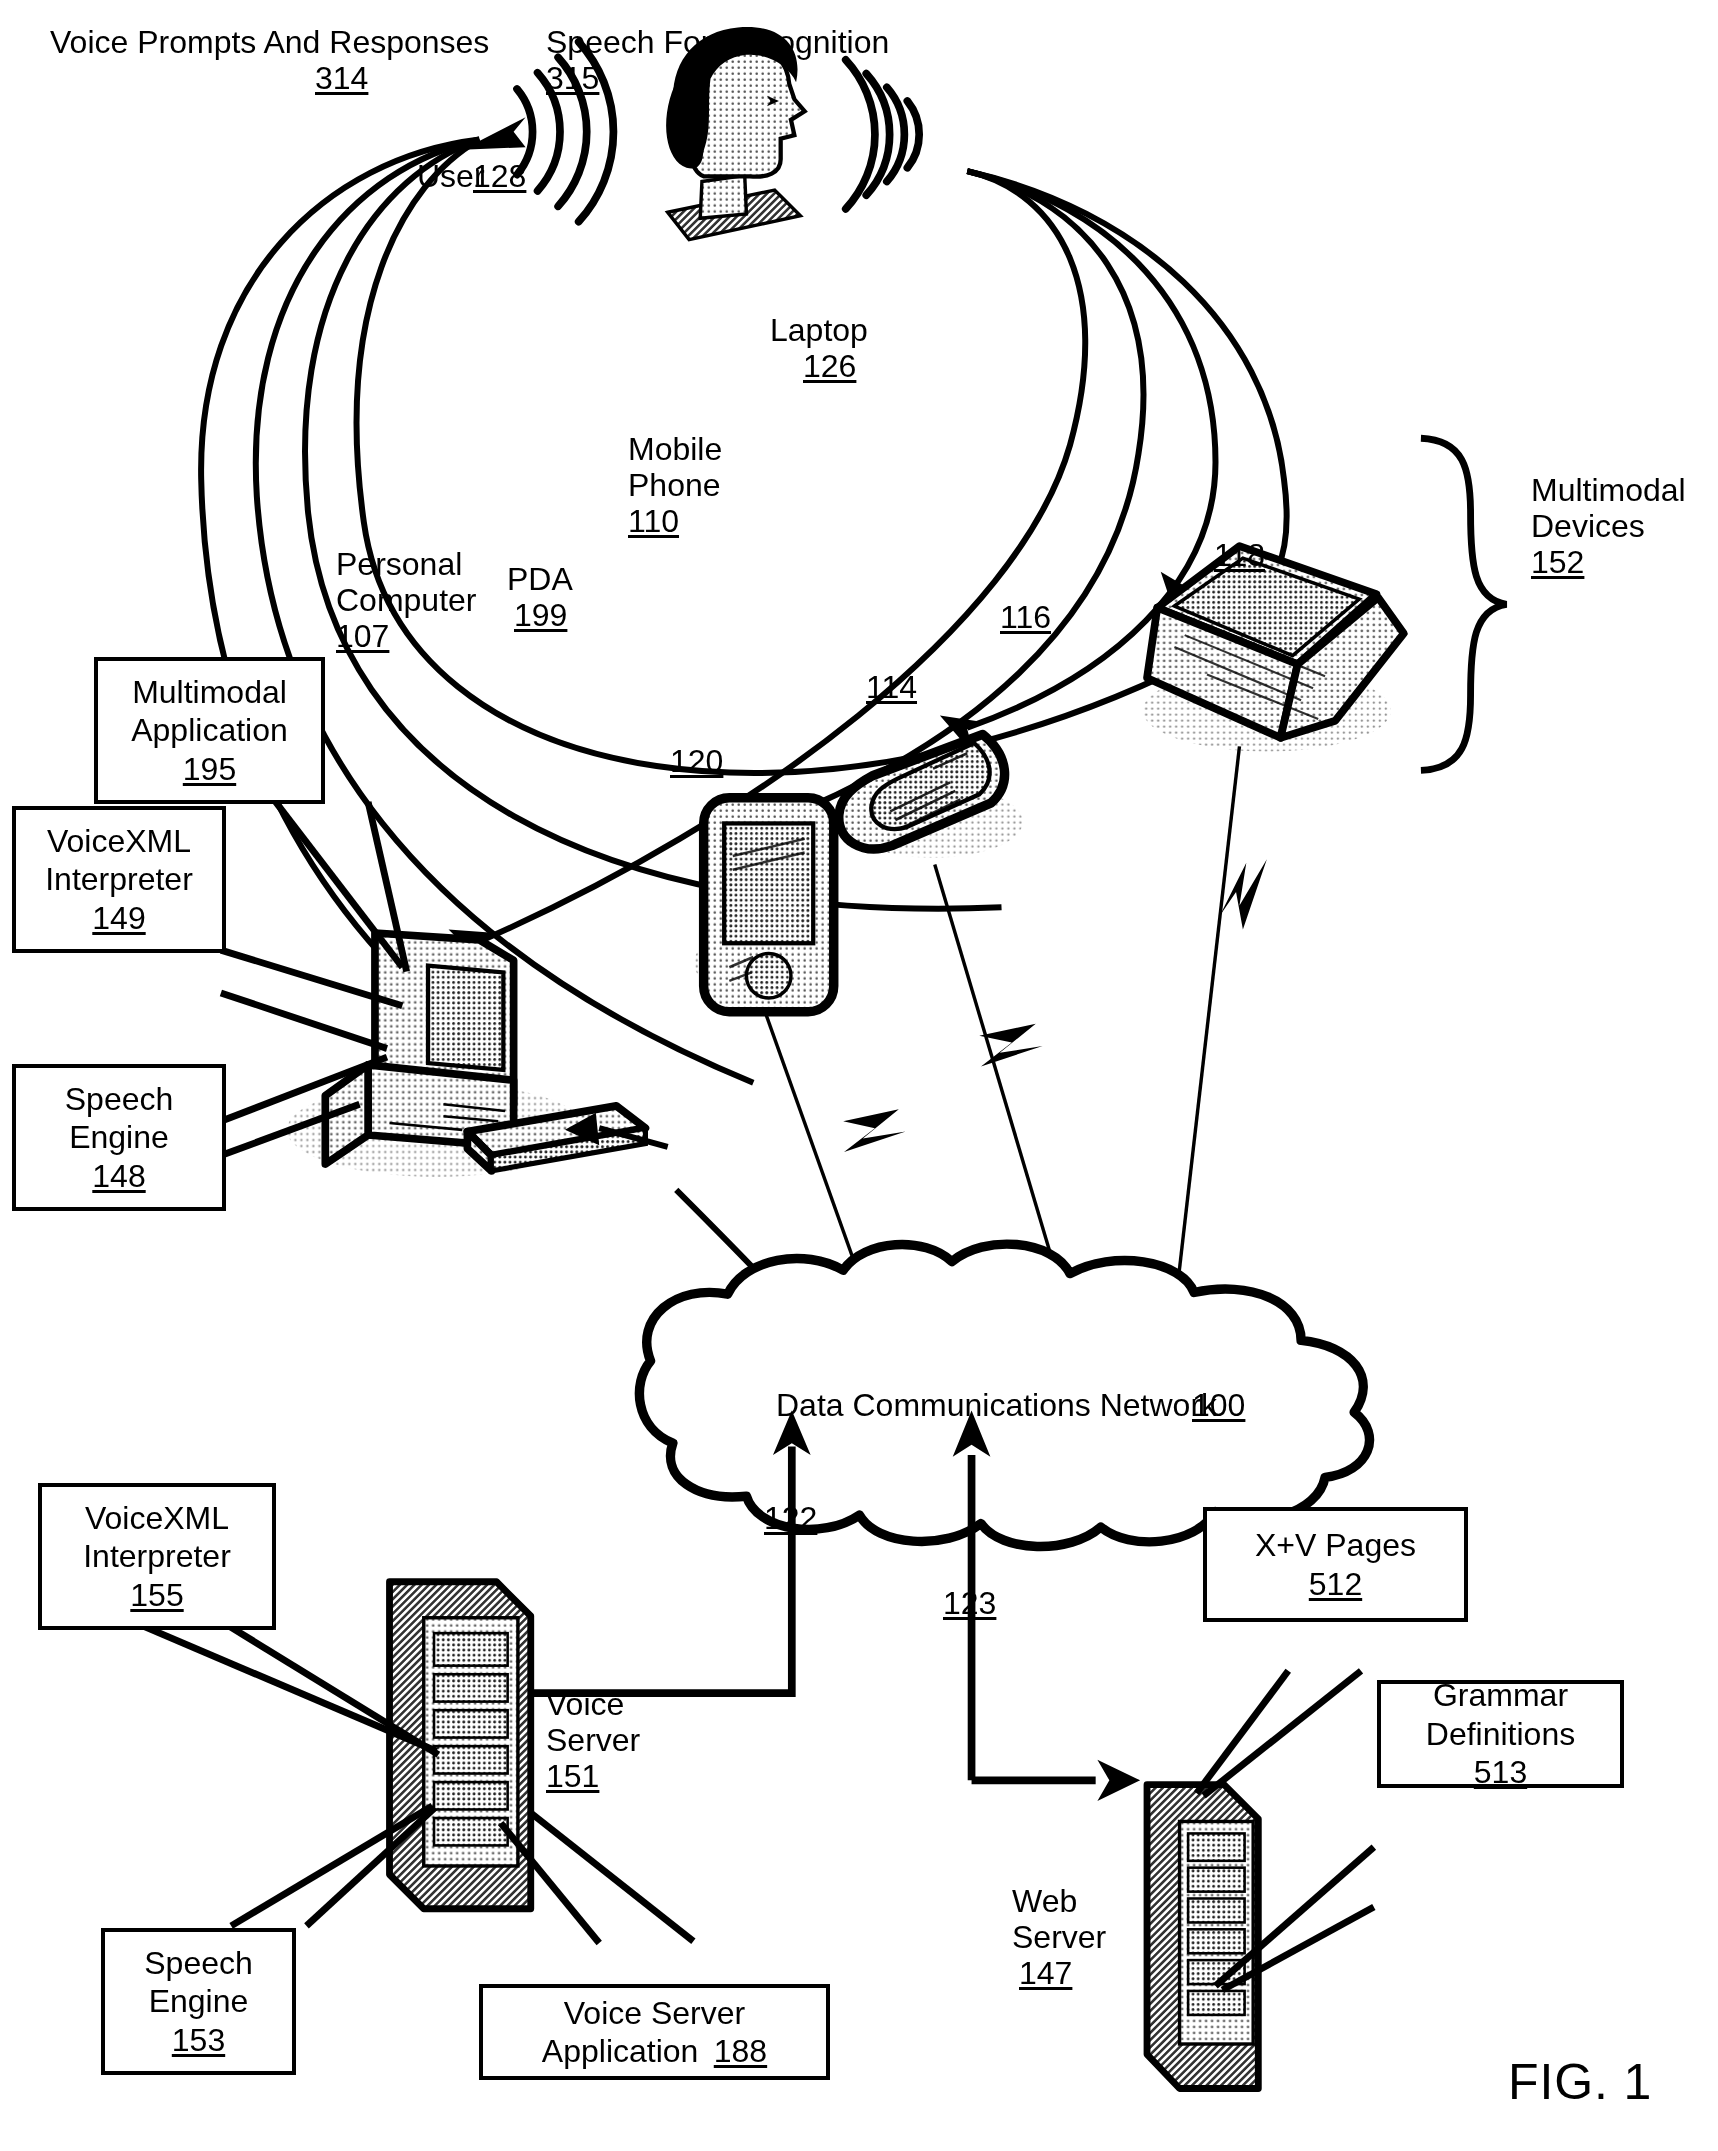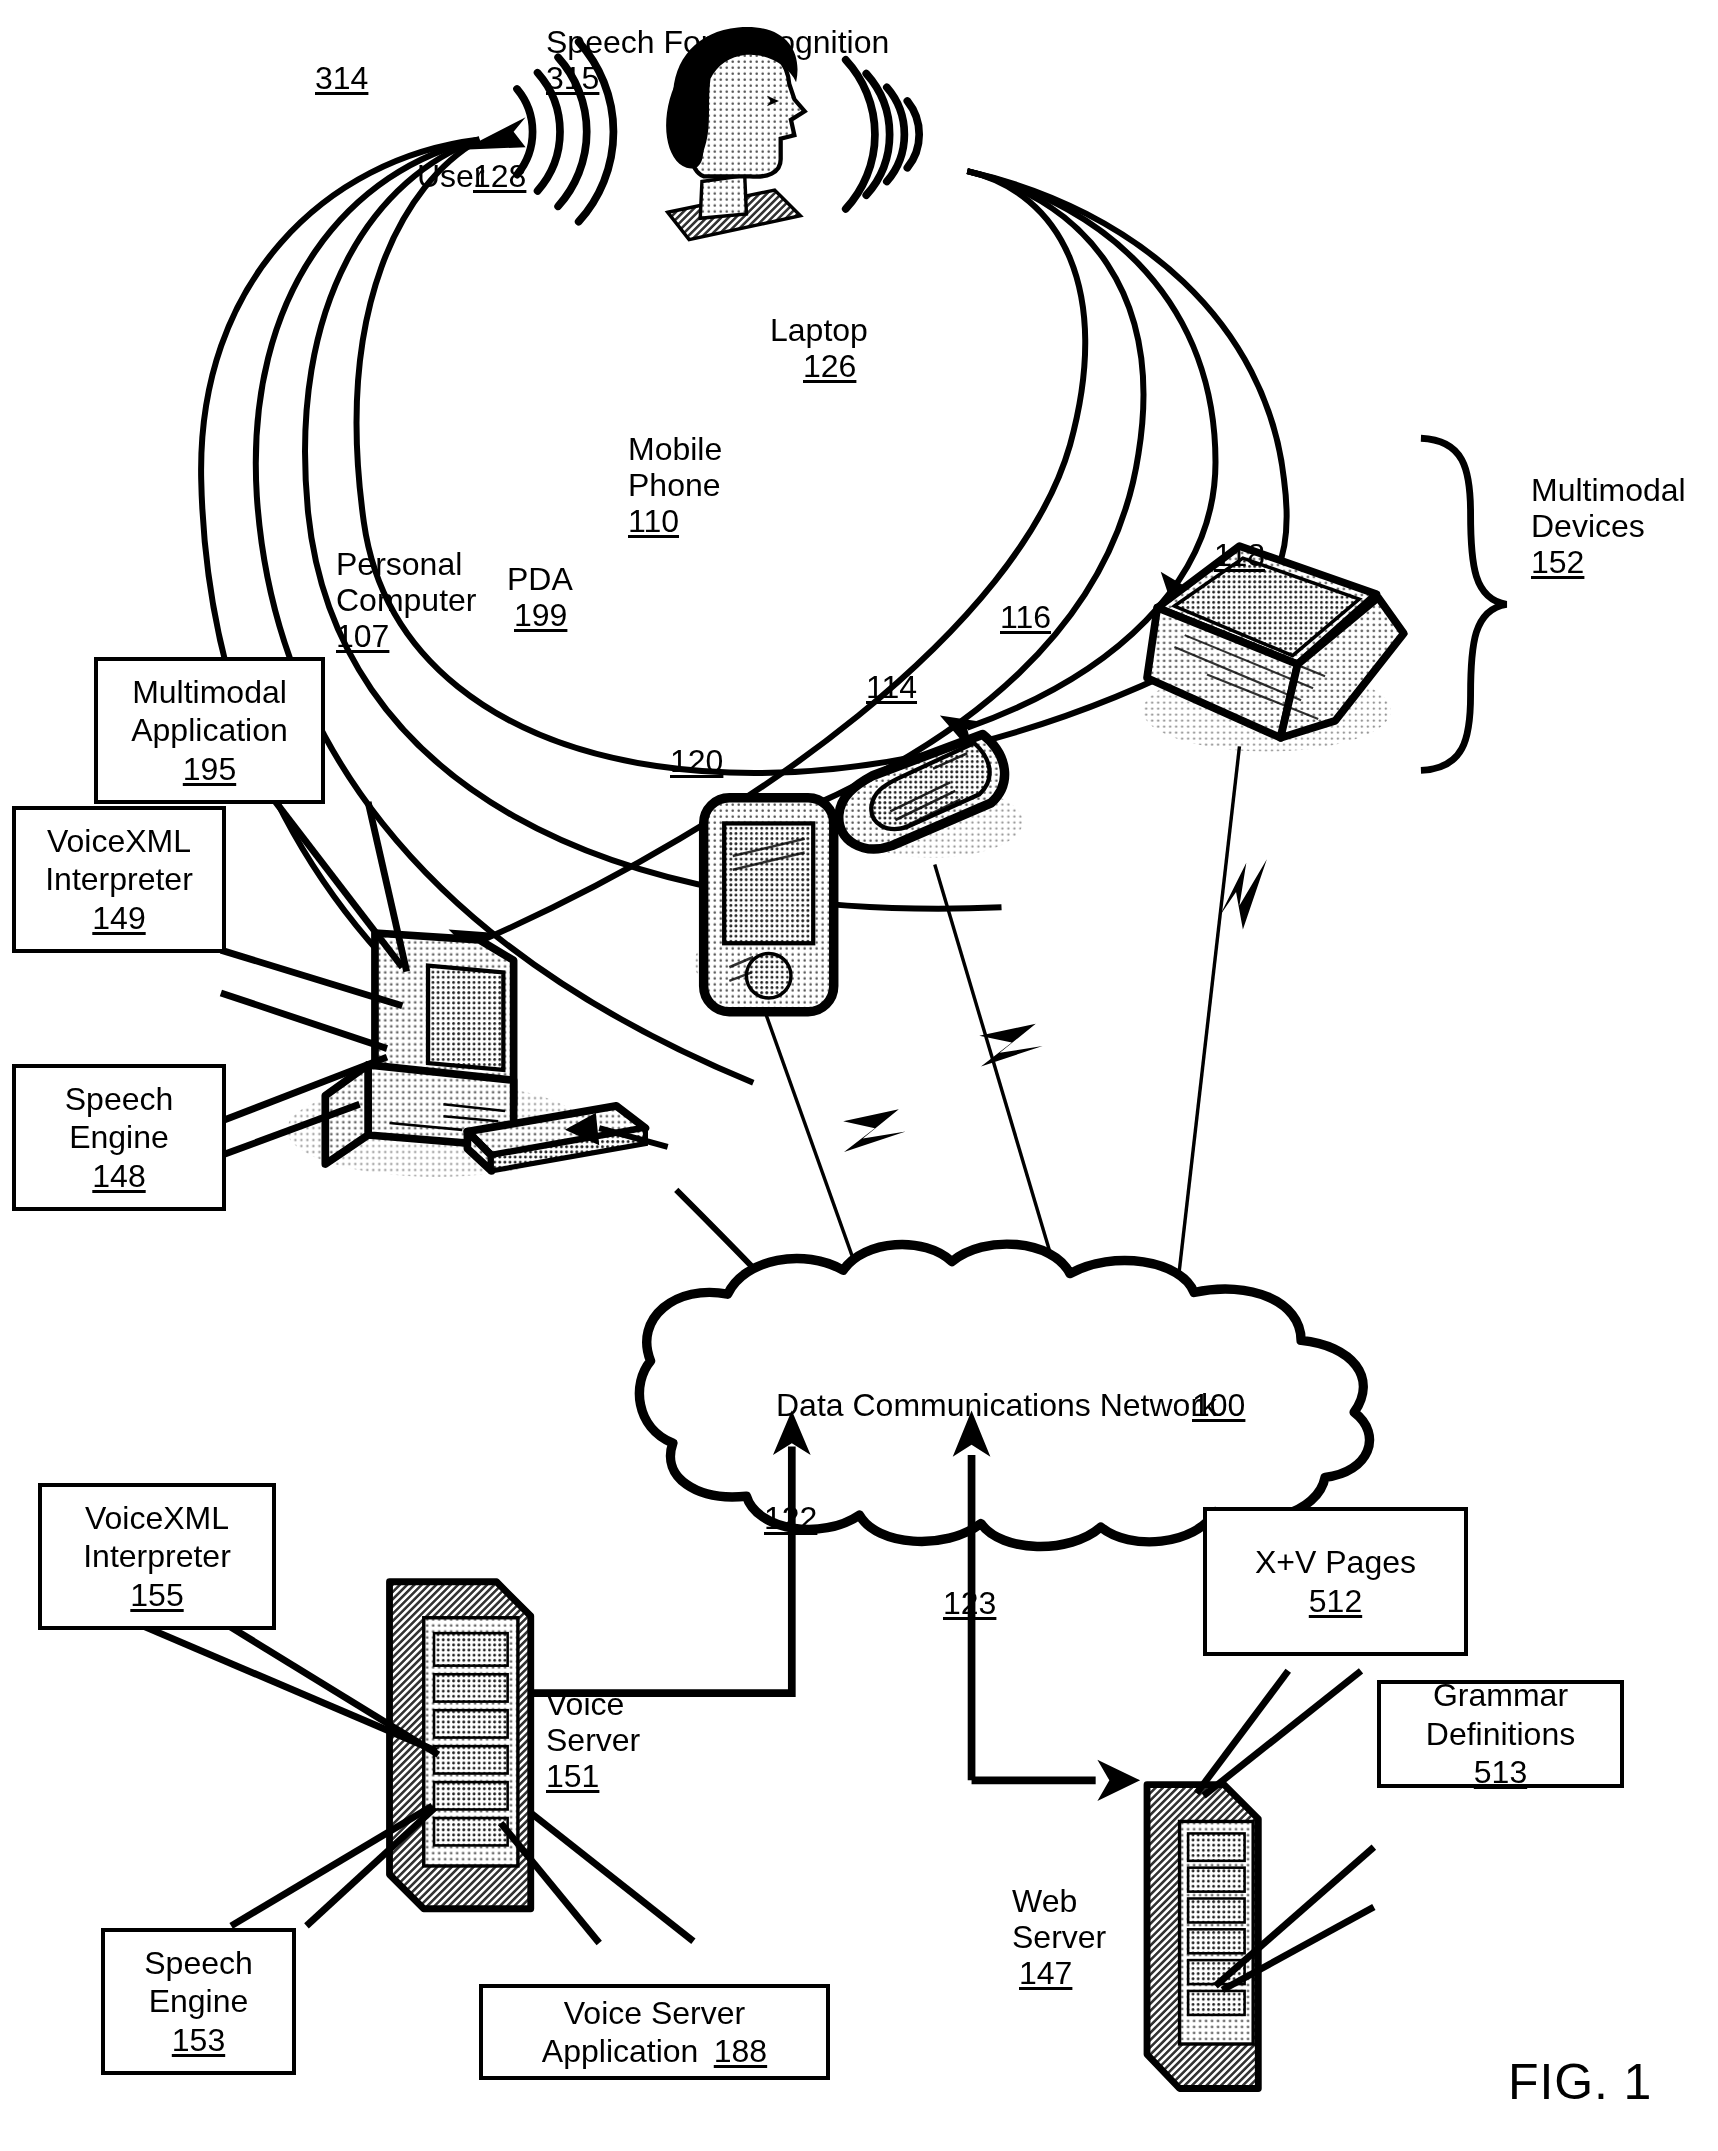--- a/index.html
+++ b/index.html
@@ -258,20 +258,21 @@
   </g>
   <g stroke="#000" stroke-width="8" fill="none">
     <path d="M1505 1952 L1398 2095"></path>
     <path d="M1590 1952 L1406 2098"></path>
     <path d="M1605 2158 L1420 2320"></path>
     <path d="M1605 2228 L1428 2325"></path>
   </g>
 
 </svg>
 
+<div class="lbl" style="left:50px; top:24px;">Voice Prompts And Responses</div>
 <div class="lbl num" style="left:315px; top:60px;">314</div>
 
 <div class="lbl" style="left:546px; top:24px;">Speech For Recognition</div>
 <div class="lbl num" style="left:546px; top:60px;">315</div>
 
 <div class="lbl" style="left:417px; top:158px;">User</div>
 <div class="lbl num" style="left:473px; top:158px;">128</div>
 
 <div class="lbl" style="left:770px; top:312px;">Laptop</div>
 <div class="lbl num" style="left:803px; top:348px;">126</div>
@@ -340,21 +341,21 @@
 </div>
 
 <div class="box" style="left:479px; top:1984px; width:351px; height:96px; flex-direction:column;">
   <span>Voice Server</span>
   <span style="display:flex;gap:15.4px;align-items:baseline;">
     <span>Application</span>
     <span class="num">188</span>
   </span>
 </div>
 
-<div class="box" style="left:1203px; top:1507px; width:265px; height:149px;">
+<div class="box" style="left:1203px; top:1507px; width:265px; height:115px;">
   <span>X+V Pages</span>
   <span class="num">512</span>
 </div>
 
 <div class="box" style="left:1377px; top:1680px; width:247px; height:108px;">
   <span>Grammar</span>
   <span>Definitions</span>
   <span class="num">513</span>
 </div>
 

